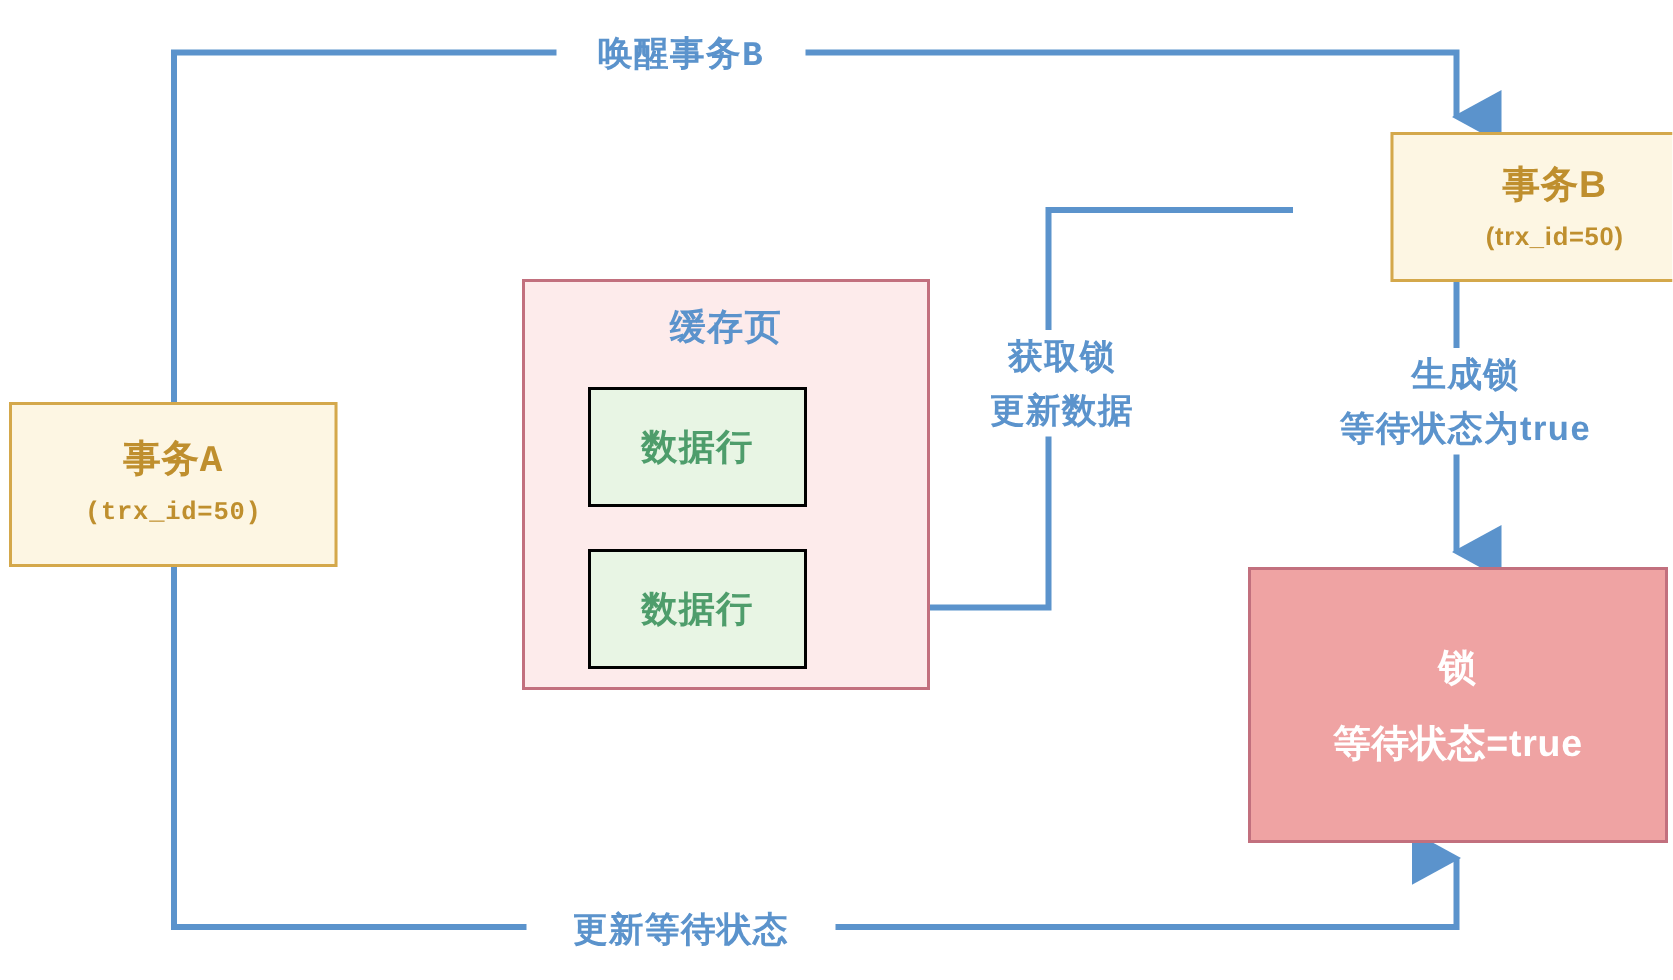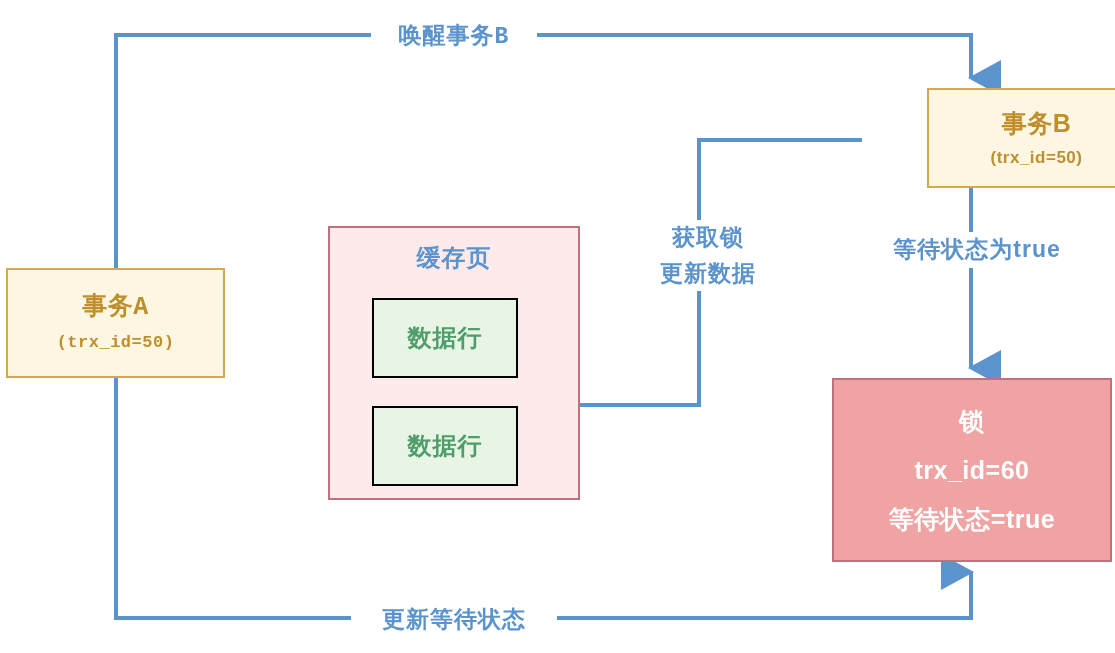--- a/index.html
+++ b/index.html
@@ -137,48 +137,48 @@
   <div class="box txn-box" style="left:6px; top:268px; width:219px; height:110px;font-family:Liberation Mono, monospace;">
     <div class="txn-title">事务A</div>
     <div class="txn-sub">(trx_id=50)</div>
   </div>
 
   <div class="box txn-box" style="left:890px; top:88px; width:219px; height:100px;margin-left:37px;">
     <div class="txn-title">事务B</div>
     <div class="txn-sub">(trx_id=50)</div>
   </div>
 
-  <div class="box cache-box" style="left:328px; top:186px; width:252px; height:274px;margin-top:40px;">
+  <div class="box cache-box" style="left:348px; top:186px; width:272px; height:274px;">
     <div class="cache-title">缓存页</div>
 
     <div class="row-box" style="left:42px; top:70px; width:146px; height:80px;">
       <span>数据行</span>
     </div>
 
     <div class="row-box" style="left:42px; top:178px; width:146px; height:80px;">
       <span>数据行</span>
     </div>
   </div>
 
   <div class="box lock-box" style="left:832px; top:378px; width:280px; height:184px;">
     <div class="lock-l1">锁</div>
-    <div class="lock-l2">trx_id=60</div>
     <div class="lock-l3">等待状态=true</div>
   </div>
 
   <div class="edge-label" style="left:371px; top:20px; width:150px; padding:0 8px;font-family:Liberation Mono, monospace;">
     <span>唤醒事务B</span>
   </div>
 
   <div class="edge-label" style="left:626px; top:220px; width:152px; padding:0 6px;">
     <div>获取锁</div>
     <div>更新数据</div>
   </div>
 
   <div class="edge-label" style="left:874px; top:232px; width:194px; padding:0 6px;">
+    <div>生成锁</div>
     <div>等待状态为true</div>
   </div>
 
   <div class="edge-label" style="left:351px; top:602px; width:190px; padding:0 8px;">
     <span>更新等待状态</span>
   </div>
 
 </div>
 
 </body></html>

